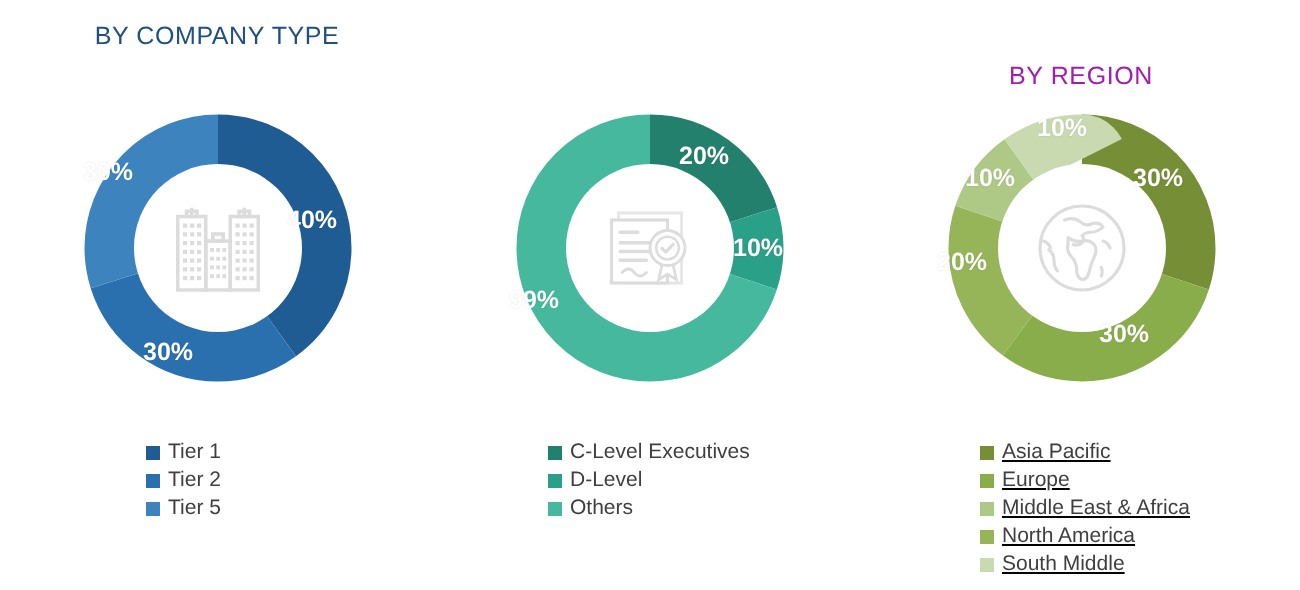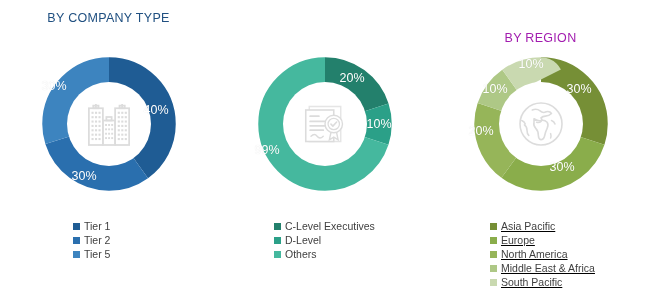--- a/index.html
+++ b/index.html
@@ -59,21 +59,21 @@
     display: flex;
     align-items: center;
     justify-content: center;
   }
   .center-icon { width: 56px; height: 56px; display:block; }
 
   .slice-label {
     position: absolute;
     color: #ffffff;
     font-size: 12.5px;
-    font-weight: normal;
+    font-weight: bold;
     white-space: nowrap;
     text-shadow: 0 0 1px rgba(0,0,0,0.12);
   }
 
   .legend {
     position: absolute;
     left: 0; right: 0;
     top: 219px;
     display: flex;
     flex-direction: column;
@@ -319,27 +319,27 @@
     <div class="legend">
       <div class="legend-row">
         <span class="legend-swatch" style="background:#768f36"></span>
         <span class="legend-text">Asia Pacific</span>
       </div>
       <div class="legend-row">
         <span class="legend-swatch" style="background:#8aad4b"></span>
         <span class="legend-text">Europe</span>
       </div>
       <div class="legend-row">
+        <span class="legend-swatch" style="background:#aec886"></span>
+        <span class="legend-text">Middle East &amp; Africa</span>
+      </div>
+      <div class="legend-row">
         <span class="legend-swatch" style="background:#96b559"></span>
         <span class="legend-text">North America</span>
       </div>
       <div class="legend-row">
-        <span class="legend-swatch" style="background:#aec886"></span>
-        <span class="legend-text">Middle East &amp; Africa</span>
-      </div>
-      <div class="legend-row">
         <span class="legend-swatch" style="background:#c9d9b0"></span>
-        <span class="legend-text">South Pacific</span>
+        <span class="legend-text">South Middle</span>
       </div>
     </div>
   </div>
 
 </div>
 
 </body></html>

